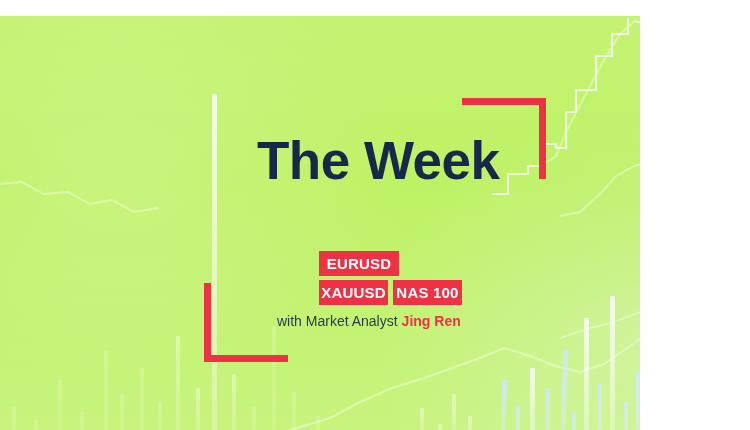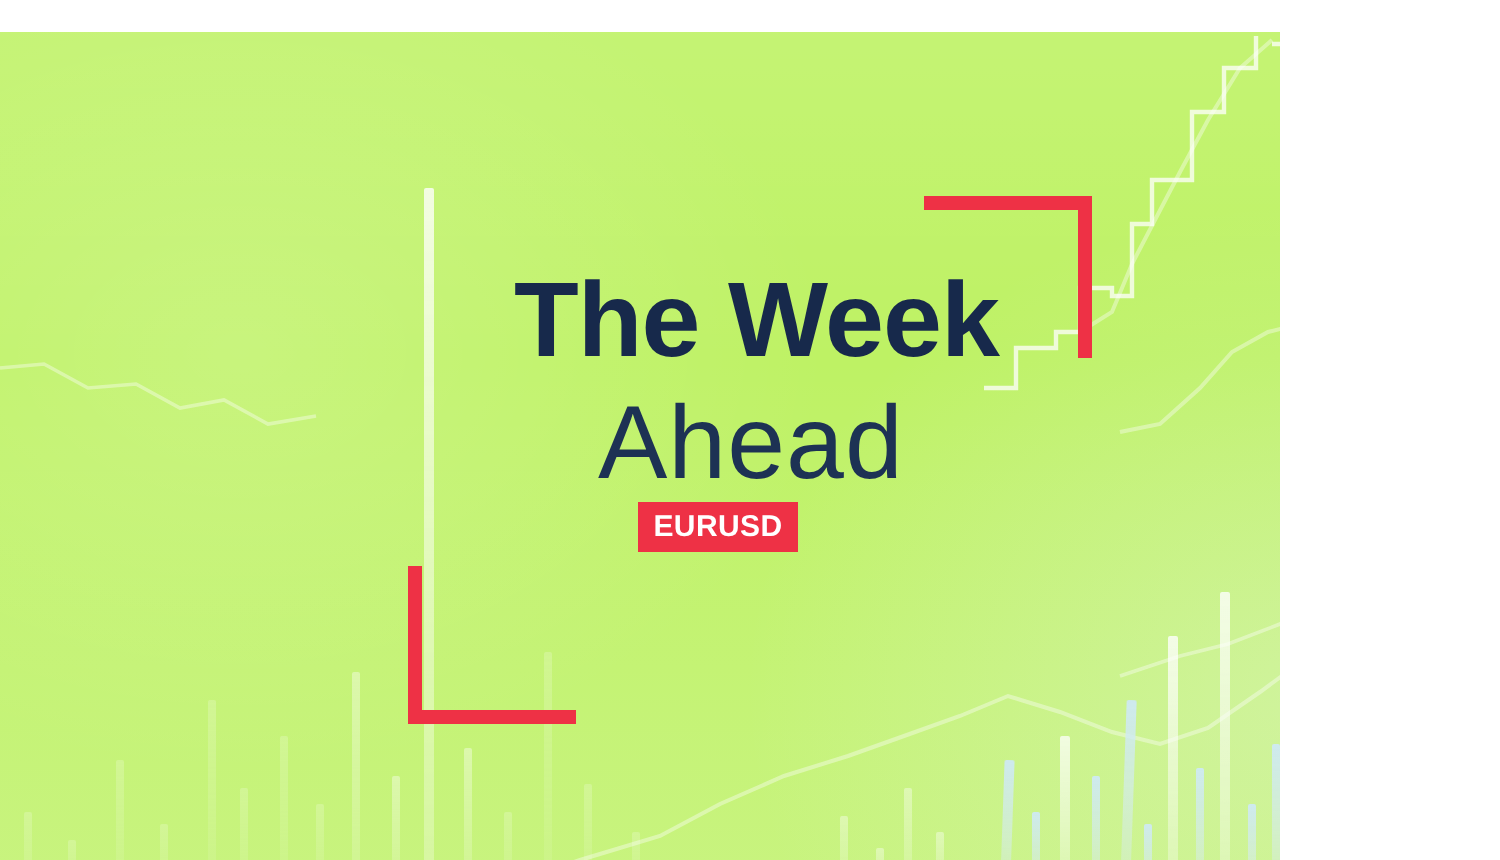--- a/index.html
+++ b/index.html
@@ -163,23 +163,29 @@
   </div>
 
   <div class="bracket" id="bracket-bl">
     <span class="v"></span>
     <span class="h"></span>
   </div>
 
   <div id="content">
 
     <div id="title-week">The Week</div>
-    <div id="title-ahead">Ahead</div>
 
     <div id="badges">
       <div class="badge-row">
         <div class="badge">EURUSD</div>
       </div>
+      <div class="badge-row">
+        <div class="badge">XAUUSD</div>
+        <div class="badge">NAS 100</div>
+      </div>
     </div>
 
+    <div id="byline">
+      <span>with Market Analyst</span><span class="name">Jing Ren</span>
+    </div>
 
   </div>
 </div>
 
 </body></html>

